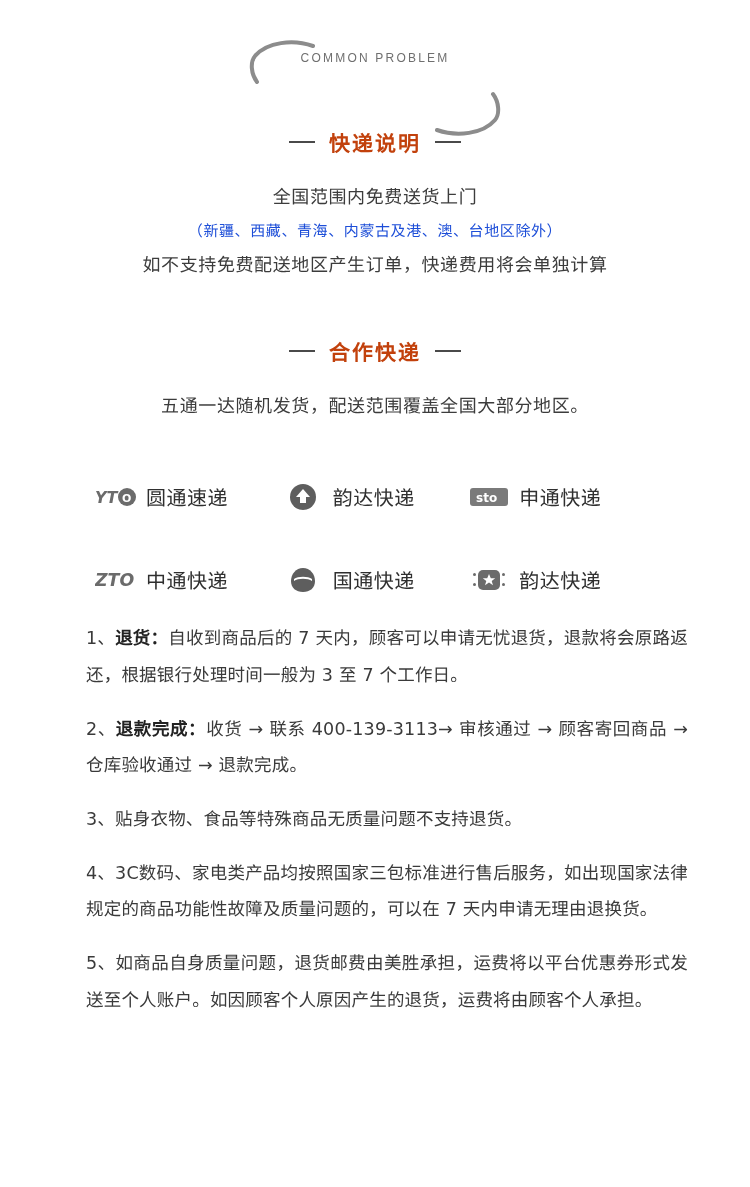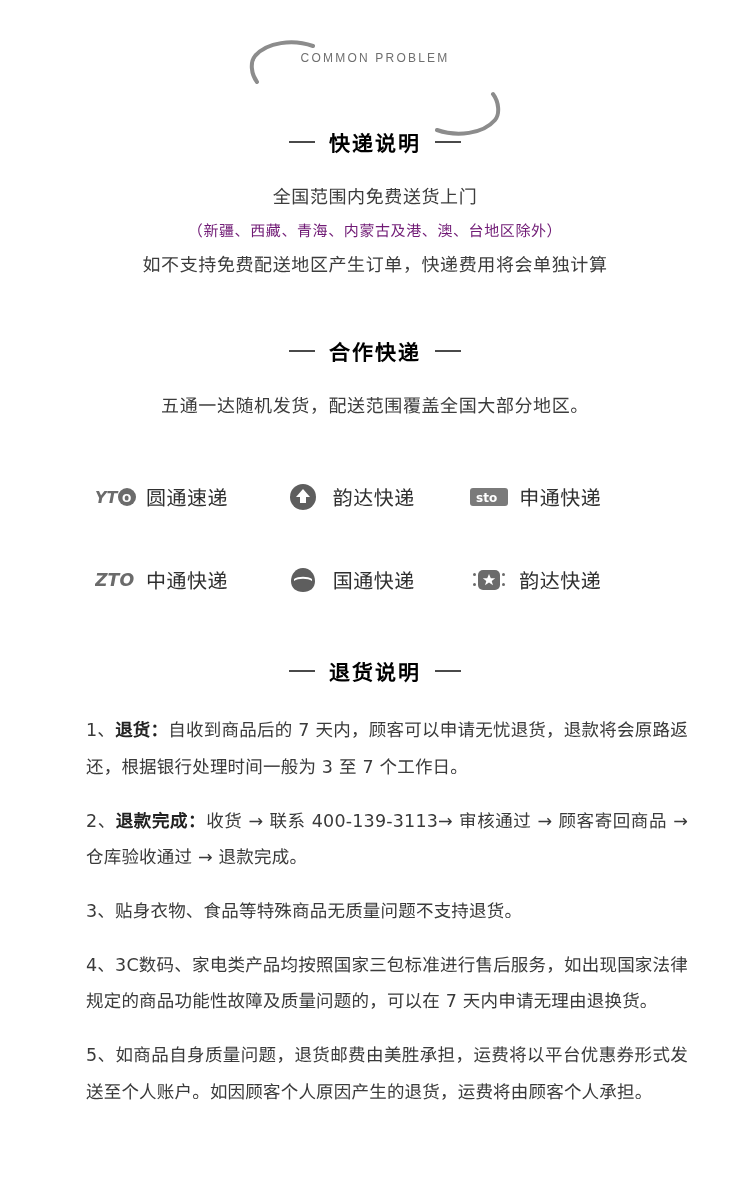--- a/index.html
+++ b/index.html
@@ -73,39 +73,39 @@
   .section-head .rule {
     width: 26px;
     height: 2px;
     background: #4a4a4a;
     display: inline-block;
   }
   .section-head .label {
     font-size: 21px;
     font-weight: bold;
     letter-spacing: 2px;
-    color: #000000;
+    color: #c2410c;
     font-family: "DejaVu Sans", "Liberation Sans", sans-serif;
   }
 
   
   .center-block {
     text-align: center;
     margin-top: 22px;
   }
   .center-block .line {
     font-size: 18px;
     color: #3c3c3c;
     line-height: 2.05;
     letter-spacing: 0.6px;
     font-family: "DejaVu Sans", "Liberation Sans", sans-serif;
   }
   .center-block .line.small {
     font-size: 15px;
-    color: #701a75;
+    color: #1d4ed8;
   }
 
   
   .courier-grid {
     margin: 22px auto 0 auto;
     width: 560px;
     display: grid;
     grid-template-columns: repeat(3, 1fr);
     row-gap: 18px;
   }
@@ -261,25 +261,20 @@
           <rect x="1" y="16" width="3" height="3" rx="1.5" fill="#6b6b6b"></rect>
           <rect x="30" y="6" width="3" height="3" rx="1.5" fill="#6b6b6b"></rect>
           <rect x="30" y="16" width="3" height="3" rx="1.5" fill="#6b6b6b"></rect>
         </svg>
       </span>
       <span class="courier-name">韵达快递</span>
     </div>
 
   </div>
 
-  <div class="section-head" style="margin-top:62px;">
-    <span class="rule"></span>
-    <span class="label">退货说明</span>
-    <span class="rule"></span>
-  </div>
 
   <div class="returns">
 
     <p class="item">
       <span>1、</span><b>退货：</b><span>自收到商品后的 7 天内，顾客可以申请无忧退货，退款将会原路返还，根据银行处理时间一般为 3 至 7 个工作日。</span>
     </p>
 
     <p class="item">
       <span>2、</span><b>退款完成：</b><span>收货 → 联系 400-139-3113→ 审核通过 → 顾客寄回商品 → 仓库验收通过 → 退款完成。</span>
     </p>

